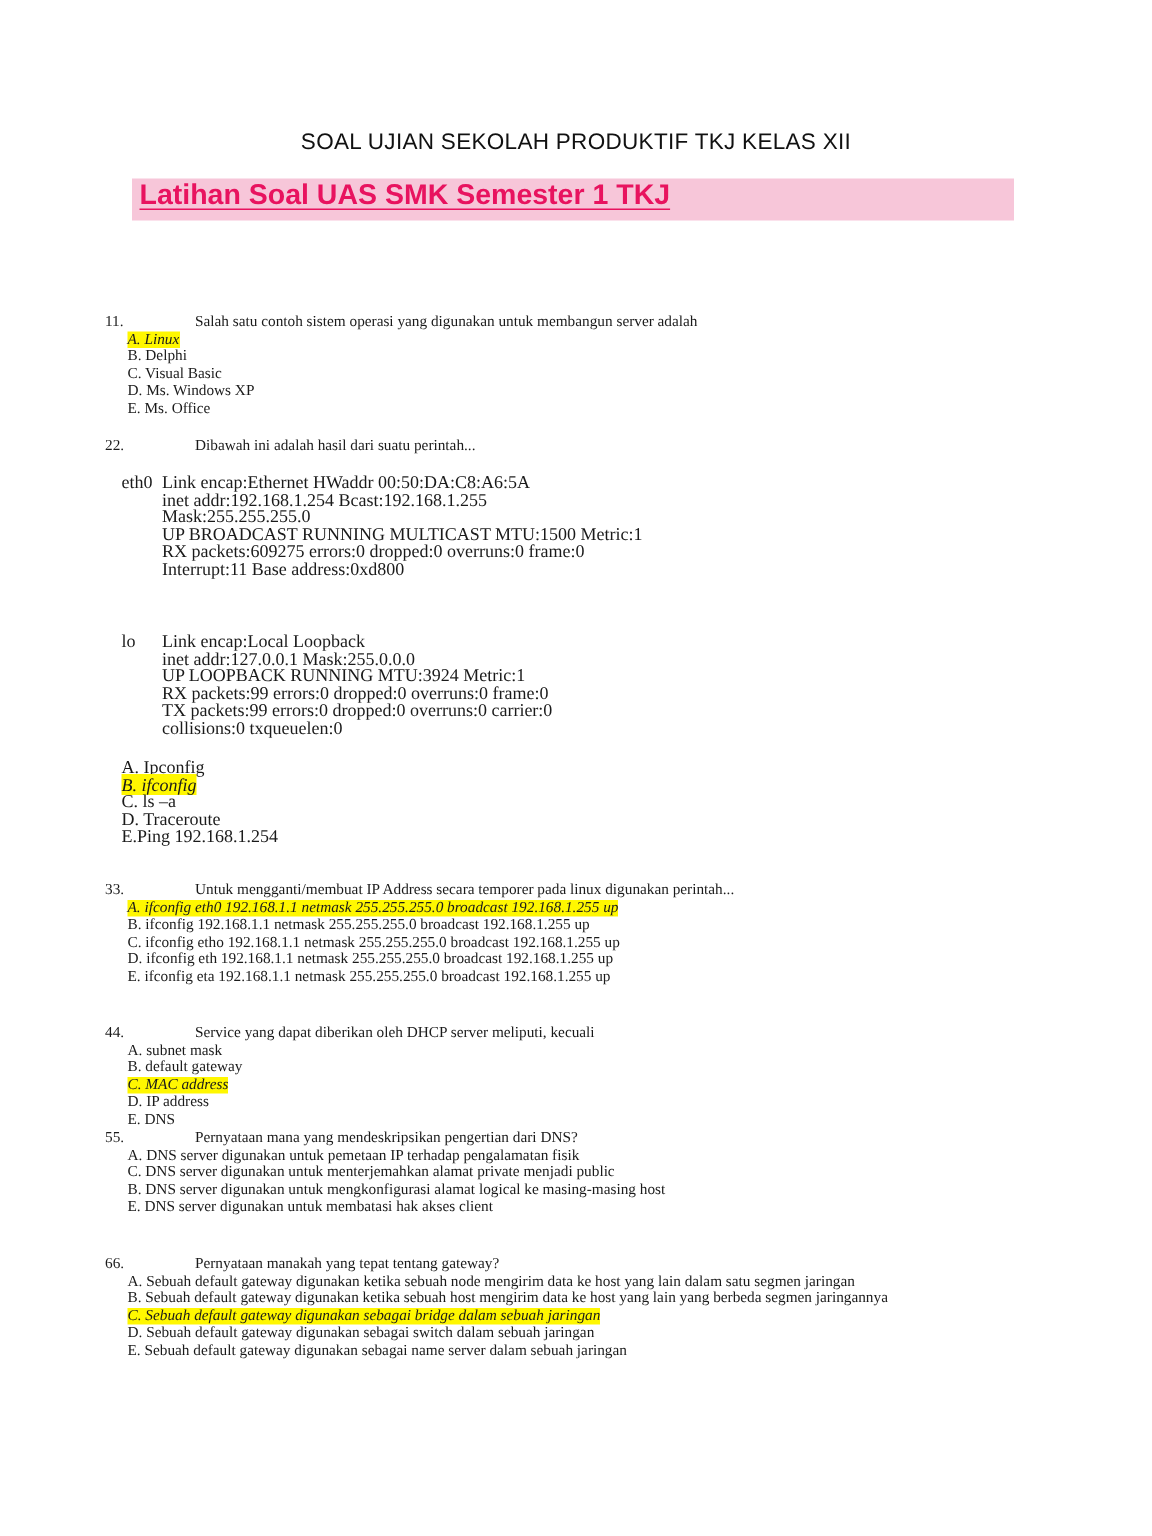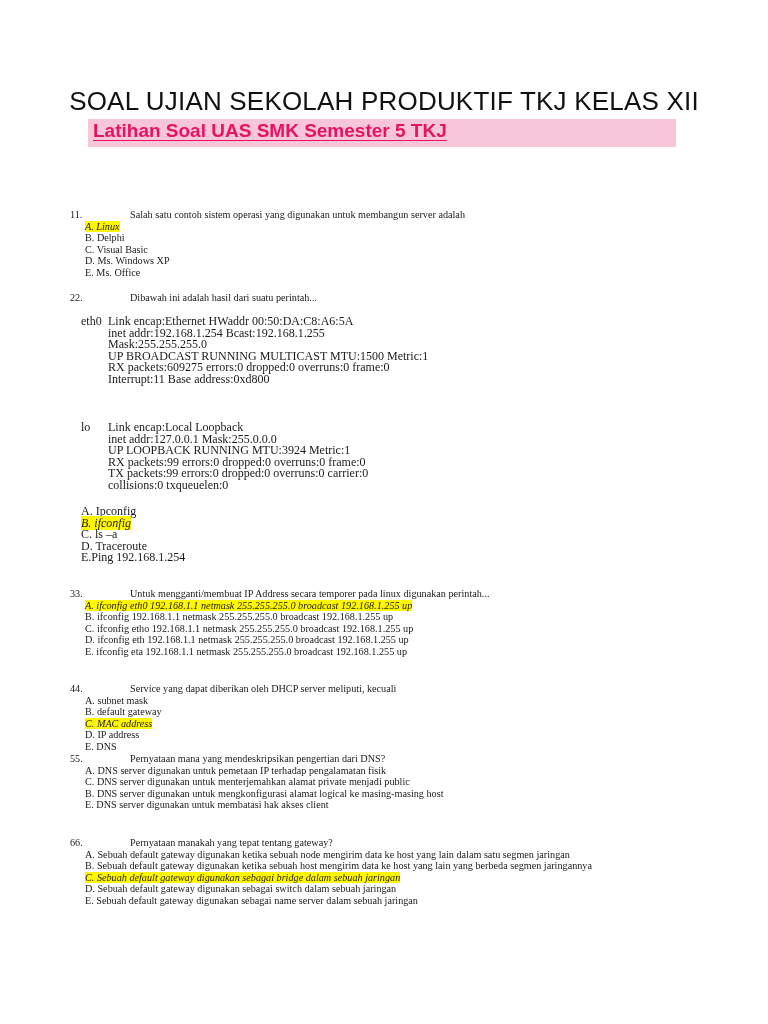--- a/index.html
+++ b/index.html
@@ -5,21 +5,21 @@
     html, body { margin: 0; padding: 0; background: #ffffff; }
     body {
       width: 768px; height: 1024px; position: relative; overflow: hidden;
       font-family: "Liberation Serif", "DejaVu Serif", serif;
       color: #1a1a1a;
     }
     .doc-title {
       position: absolute; left: 0; top: 86px; width: 768px;
       text-align: center;
       font-family: "Liberation Sans", "DejaVu Sans", sans-serif;
-      font-size: 26px; letter-spacing: 0.2px; color: #111;
+      font-size: 15px; letter-spacing: 0.2px; color: #111;
     }
     .banner {
       position: absolute; left: 88px; top: 119px; width: 588px; height: 28px;
       background: #f7c6d9;
     }
     .banner-title {
       position: absolute; left: 5px; top: 1px;
       font-family: "Liberation Sans", "DejaVu Sans", sans-serif;
       font-weight: bold; font-size: 19px; color: #e8135f;
       text-decoration: underline; text-underline-offset: 3px;
@@ -43,21 +43,21 @@
     .iface .lines span { display: block; height: 11.6px; }
   </style>
 </head>
 <body>
 
 <div>
 
   <div class="doc-title">SOAL UJIAN SEKOLAH PRODUKTIF TKJ KELAS XII</div>
 
   <div class="banner">
-    <span class="banner-title">Latihan Soal UAS SMK Semester 5 TKJ</span>
+    <span class="banner-title">Latihan Soal UAS SMK Semester 1 TKJ</span>
   </div>
 
   <div class="q" style="top:209px;">
     <span class="num">11.</span>
     <span class="stem">Salah satu contoh sistem operasi yang digunakan untuk membangun server adalah</span>
     <div class="opts">
       <span class="opt"><span class="hl">A. Linux</span></span>
       <span class="opt">B. Delphi</span>
       <span class="opt">C. Visual Basic</span>
       <span class="opt">D. Ms. Windows XP</span>

